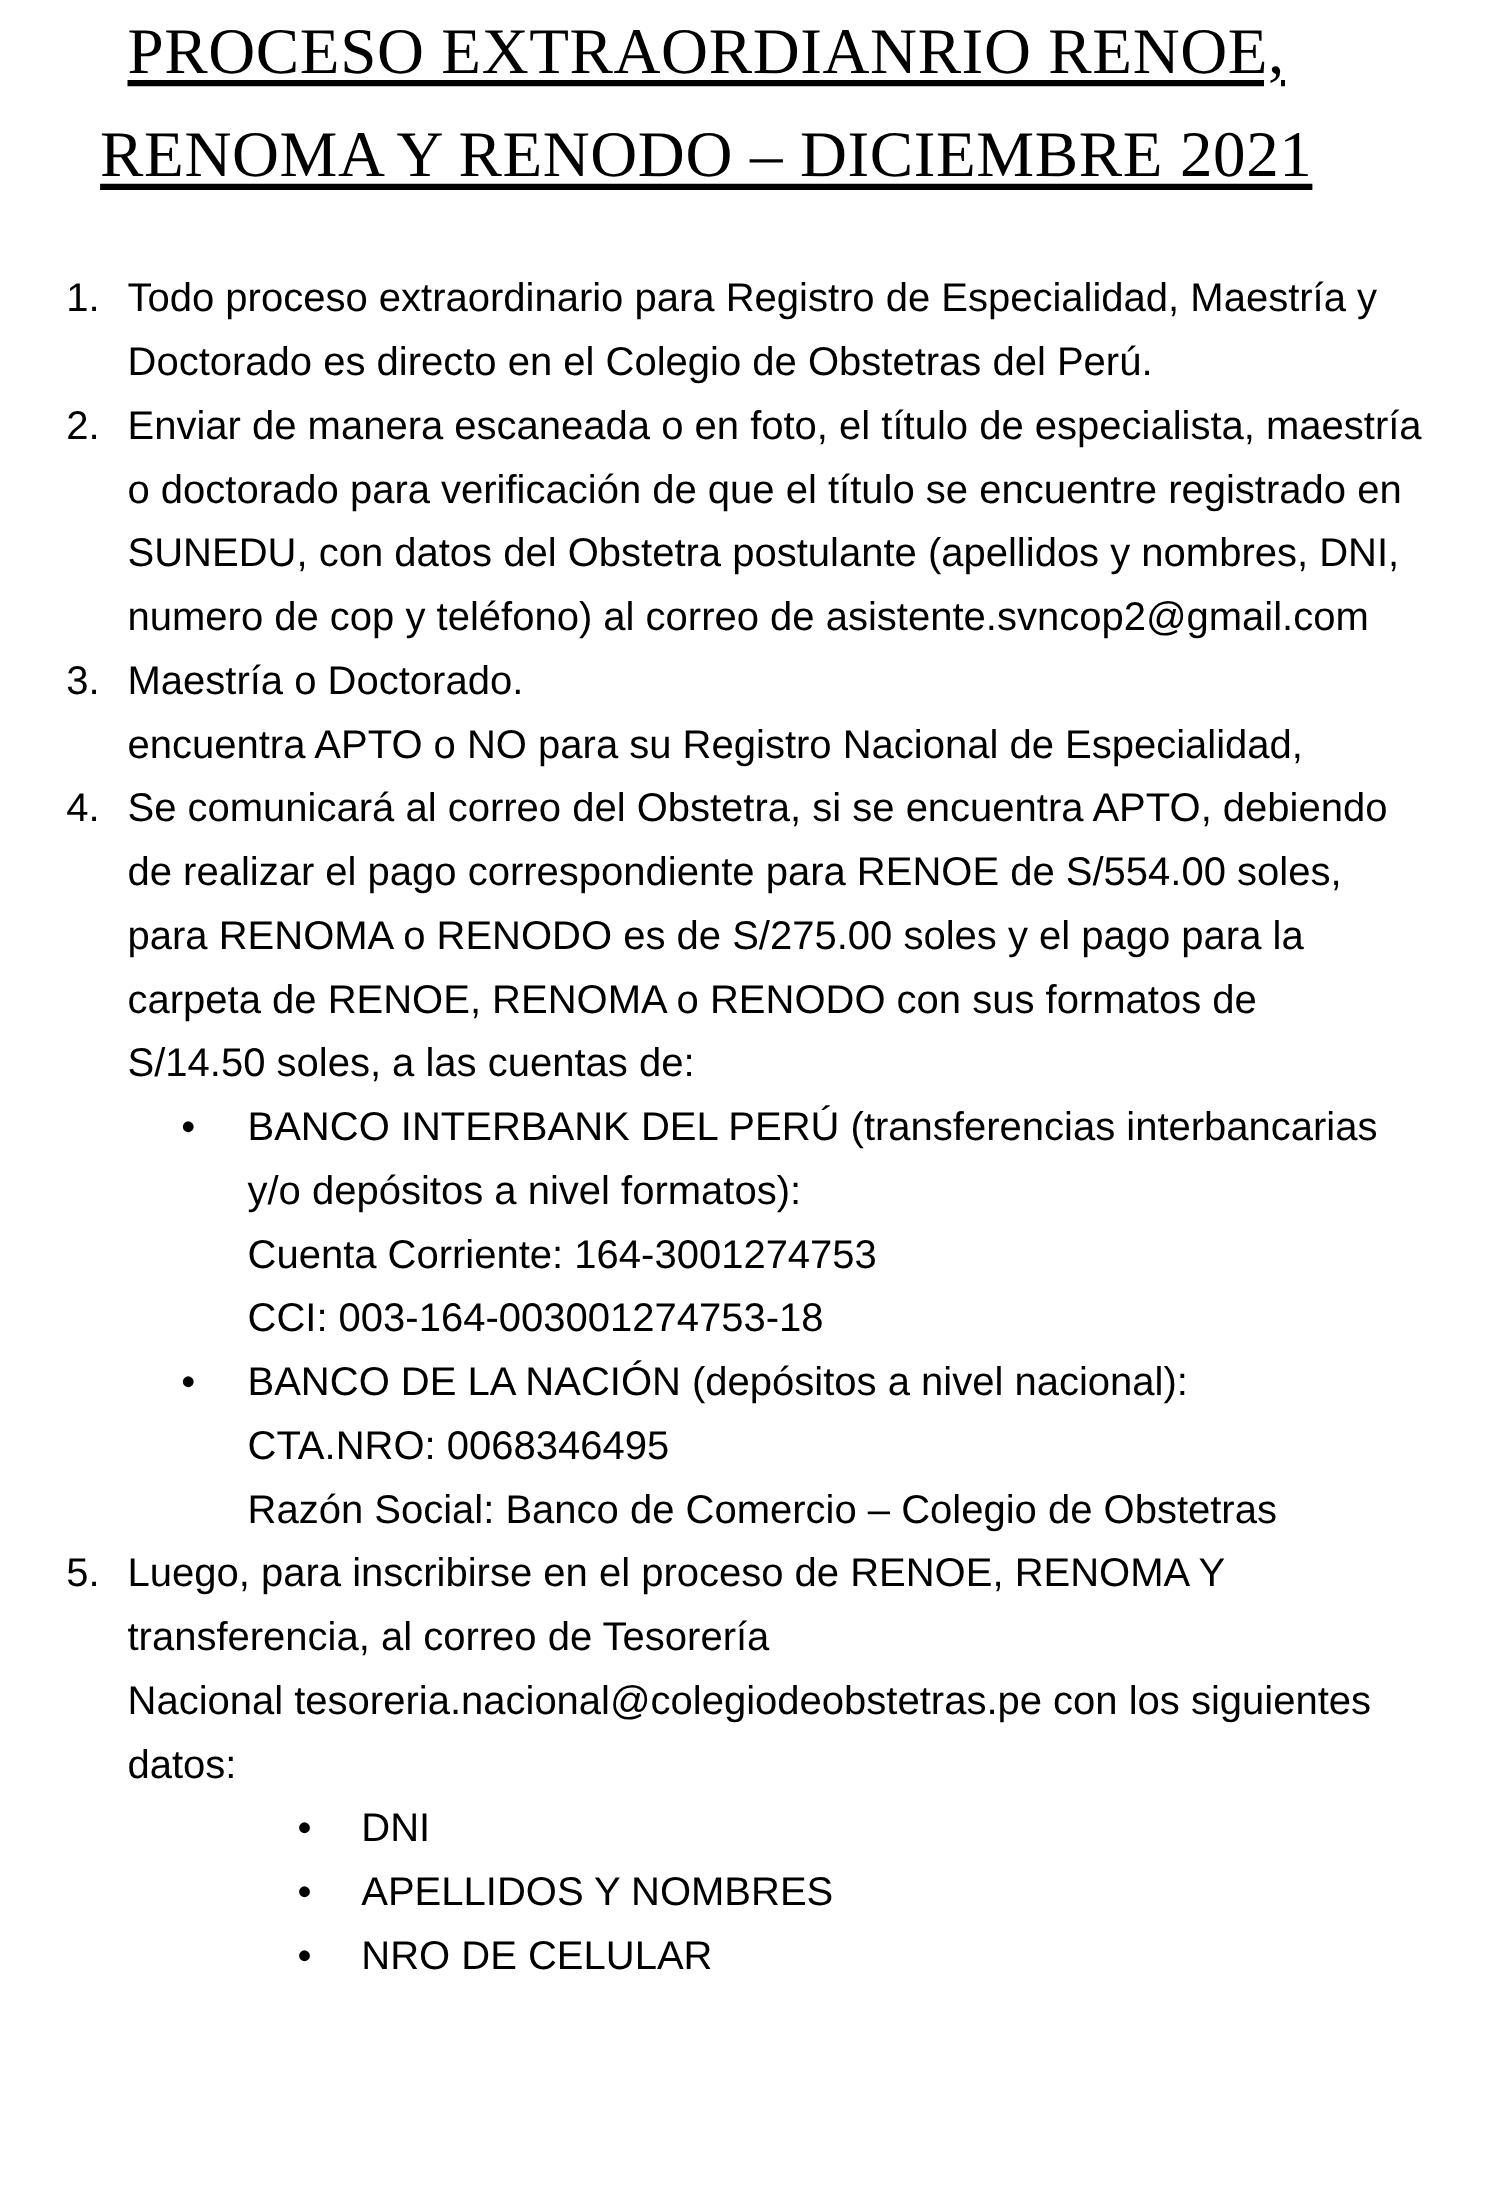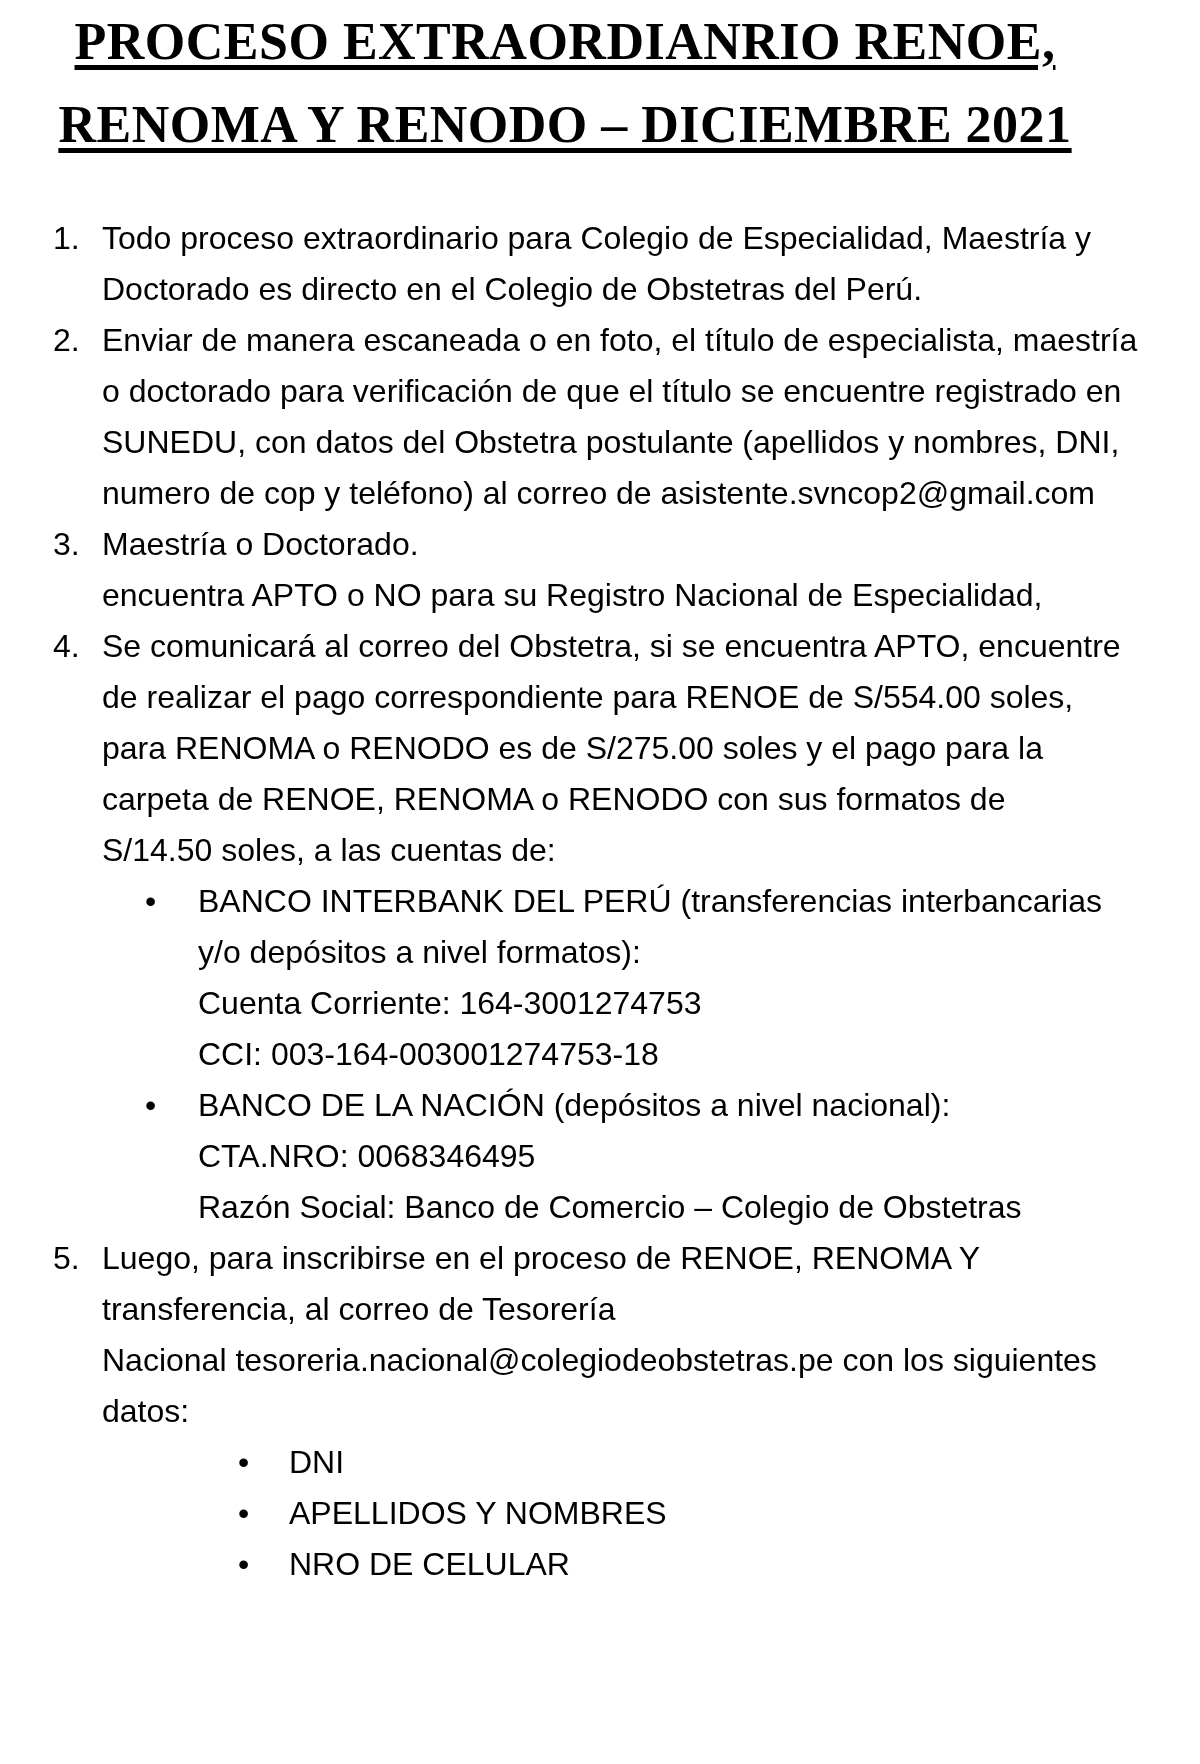--- a/index.html
+++ b/index.html
@@ -11,21 +11,21 @@
     color: #000000;
     font-family: "Liberation Sans", sans-serif;
     overflow: hidden;
   }
   .title {
     margin: 0;
     padding: 0;
     width: 1130px;
     text-align: center;
     font-family: "Liberation Serif", serif;
-    font-weight: bold;
+    font-weight: normal;
     font-size: 52px;
     line-height: 83px;
     letter-spacing: 0.5px;
     color: #000000;
   }
   .title .tline {
     text-decoration: underline;
     text-decoration-thickness: 5px;
     text-underline-offset: 6px;
   }
@@ -53,38 +53,38 @@
 <body>
 
 <main class="page">
   <h1 class="title">
     <span class="tline">PROCESO EXTRAORDIANRIO RENOE,</span><br>
     <span class="tline">RENOMA Y RENODO – DICIEMBRE 2021</span>
   </h1>
   <section class="doc-body">
       <div class="item numbered">
         <span class="marker">1.</span>
-        <div class="line"><span>Todo proceso extraordinario para Colegio de Especialidad, Maestría y</span></div>
+        <div class="line"><span>Todo proceso extraordinario para Registro de Especialidad, Maestría y</span></div>
         <div class="line"><span>Doctorado es directo en el Colegio de Obstetras del Perú.</span></div>
       </div>
       <div class="item numbered">
         <span class="marker">2.</span>
         <div class="line"><span>Enviar de manera escaneada o en foto, el título de especialista, maestría</span></div>
         <div class="line"><span>o doctorado para verificación de que el título se encuentre registrado en</span></div>
         <div class="line"><span>SUNEDU, con datos del Obstetra postulante (apellidos y nombres, DNI,</span></div>
         <div class="line"><span>numero de cop y teléfono) al correo de </span><span class="b">asistente.svncop2@gmail.com</span></div>
       </div>
       <div class="item numbered">
         <span class="marker">3.</span>
         <div class="line"><span>Maestría o Doctorado.</span></div>
         <div class="line"><span>encuentra </span><span class="b">APTO</span><span> o </span><span class="b">NO</span><span> para su Registro Nacional de Especialidad,</span></div>
       </div>
       <div class="item numbered">
         <span class="marker">4.</span>
-        <div class="line"><span>Se comunicará al correo del Obstetra, si se encuentra </span><span class="b">APTO</span><span>, encuentre</span></div>
+        <div class="line"><span>Se comunicará al correo del Obstetra, si se encuentra </span><span class="b">APTO</span><span>, debiendo</span></div>
         <div class="line"><span>de realizar el pago correspondiente para RENOE de </span><span class="b">S/554.00</span><span> soles,</span></div>
         <div class="line"><span>para RENOMA o RENODO es de </span><span class="b">S/275.00</span><span> soles y el pago para la</span></div>
         <div class="line"><span>carpeta de RENOE, RENOMA o RENODO con sus formatos de</span></div>
         <div class="line"><span class="b">S/14.50</span><span> soles, a las cuentas de:</span></div>
       </div>
       <div class="item bullet1">
         <span class="marker">•</span>
         <div class="line"><span class="b">BANCO INTERBANK DEL PERÚ</span><span> (transferencias interbancarias</span></div>
         <div class="line"><span>y/o depósitos a nivel formatos):</span></div>
         <div class="line"><span>Cuenta Corriente: </span><span class="b">164-3001274753</span></div>

